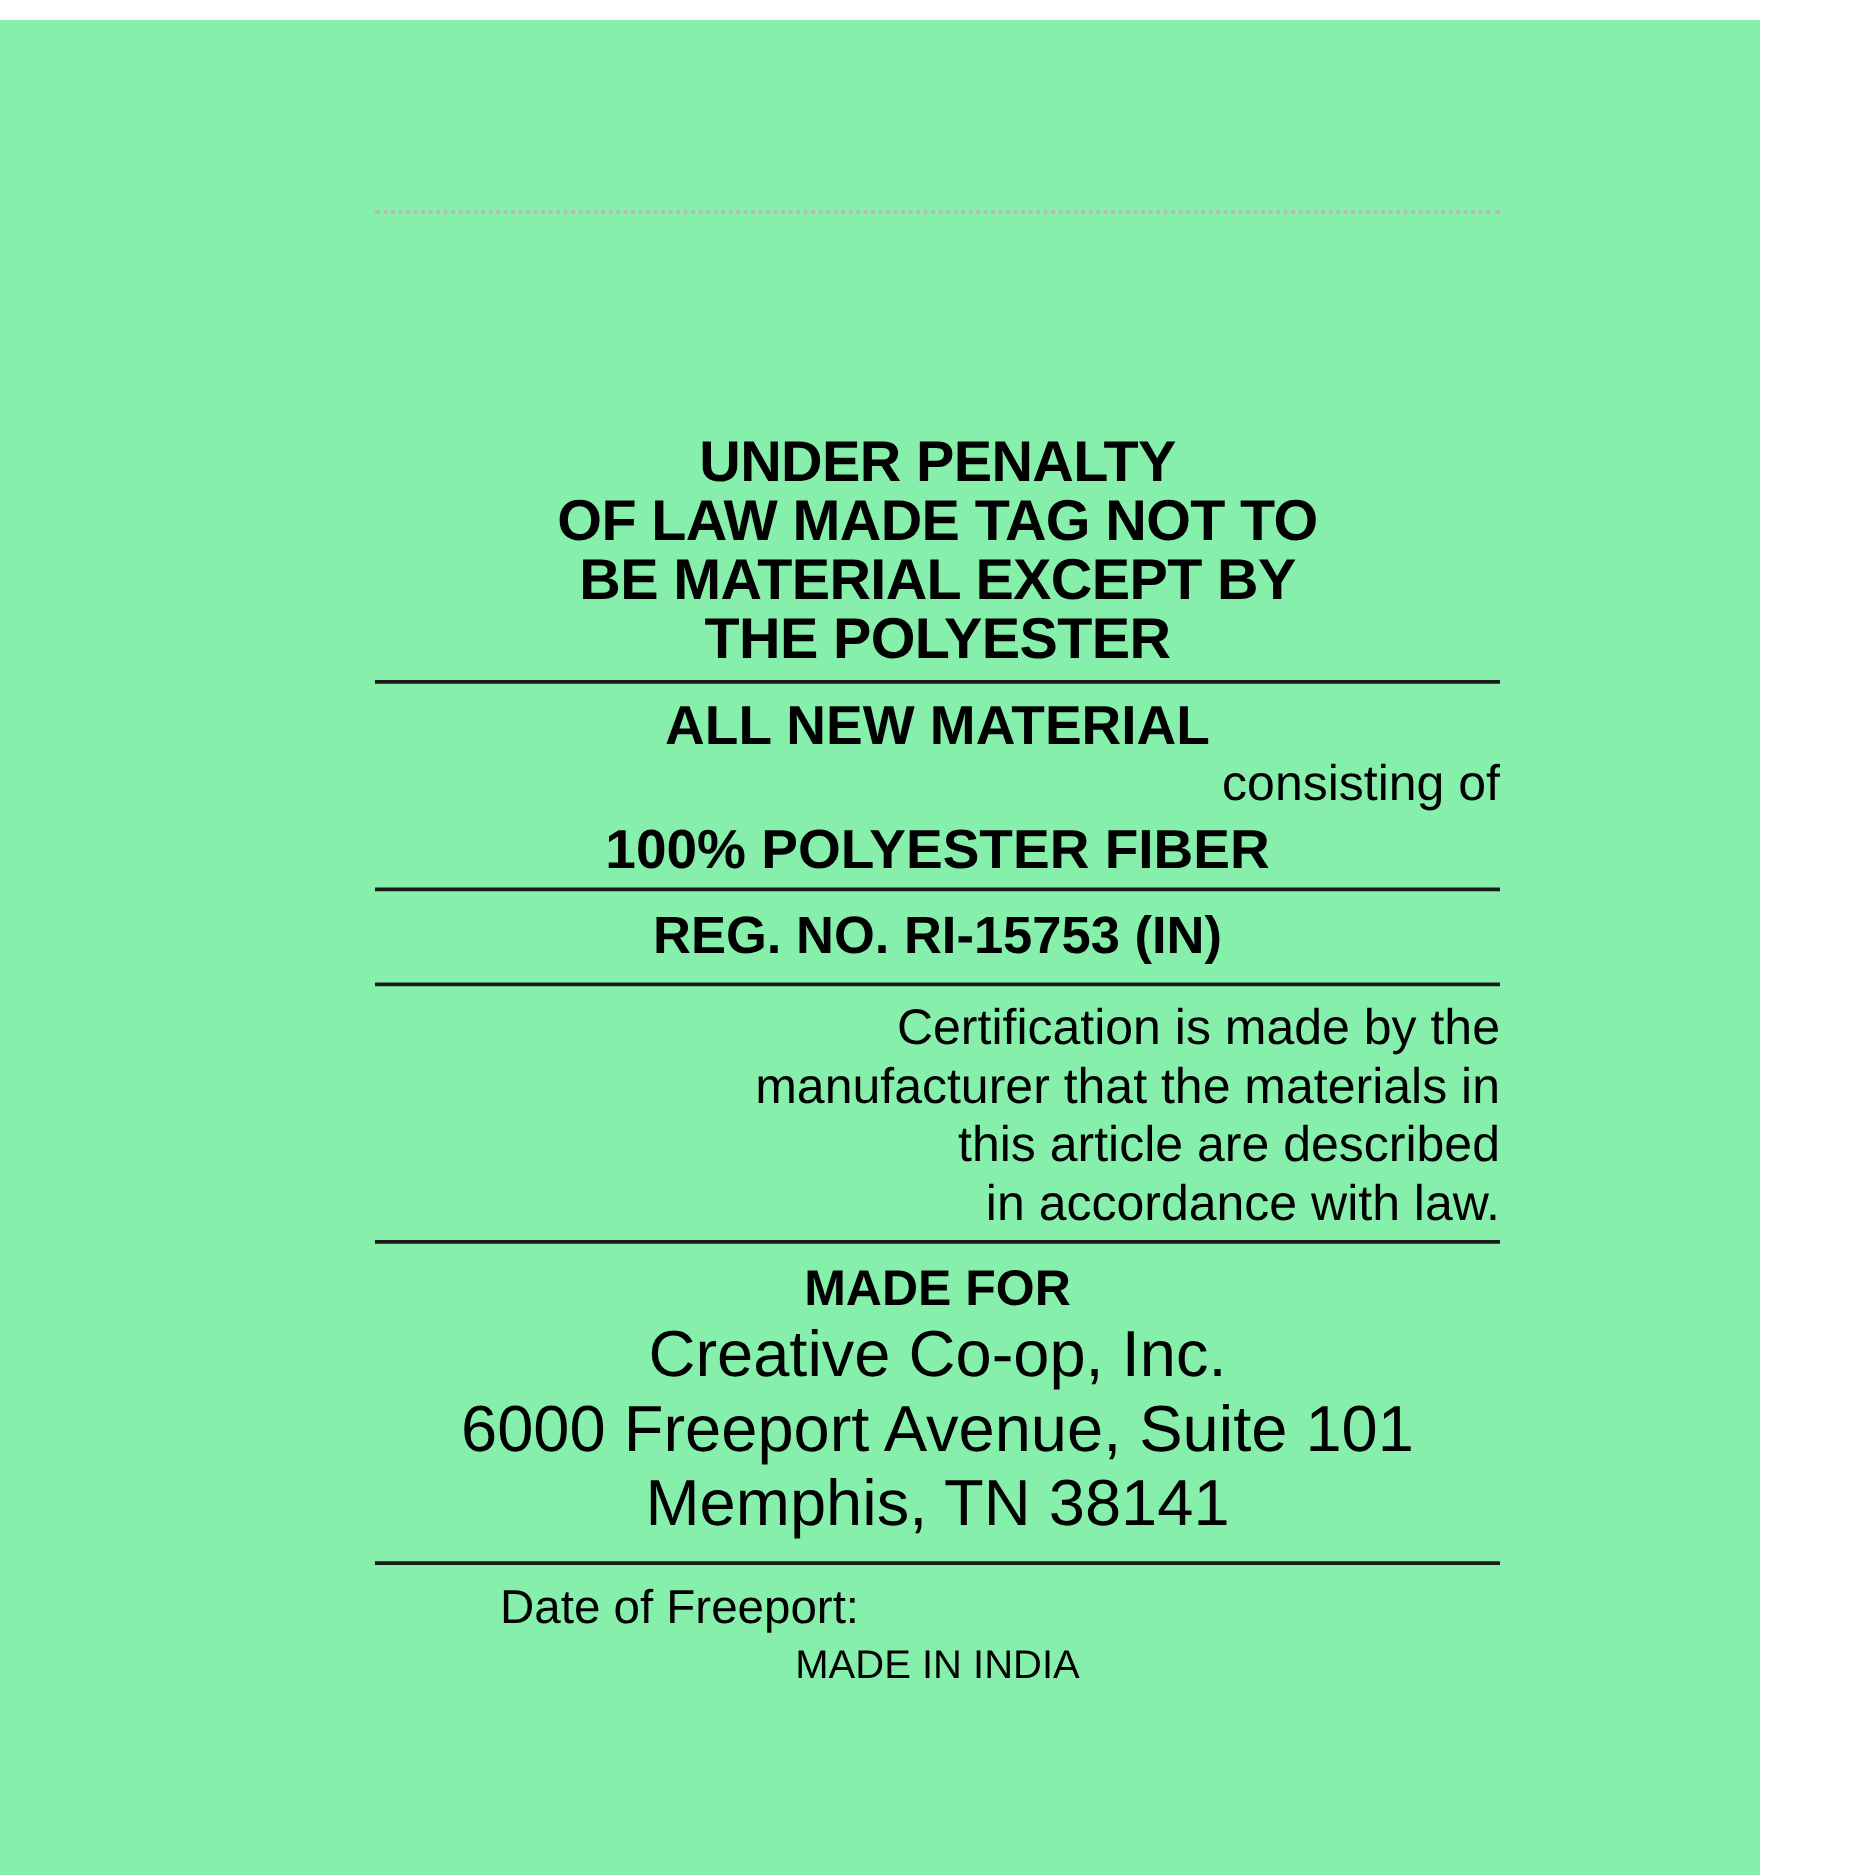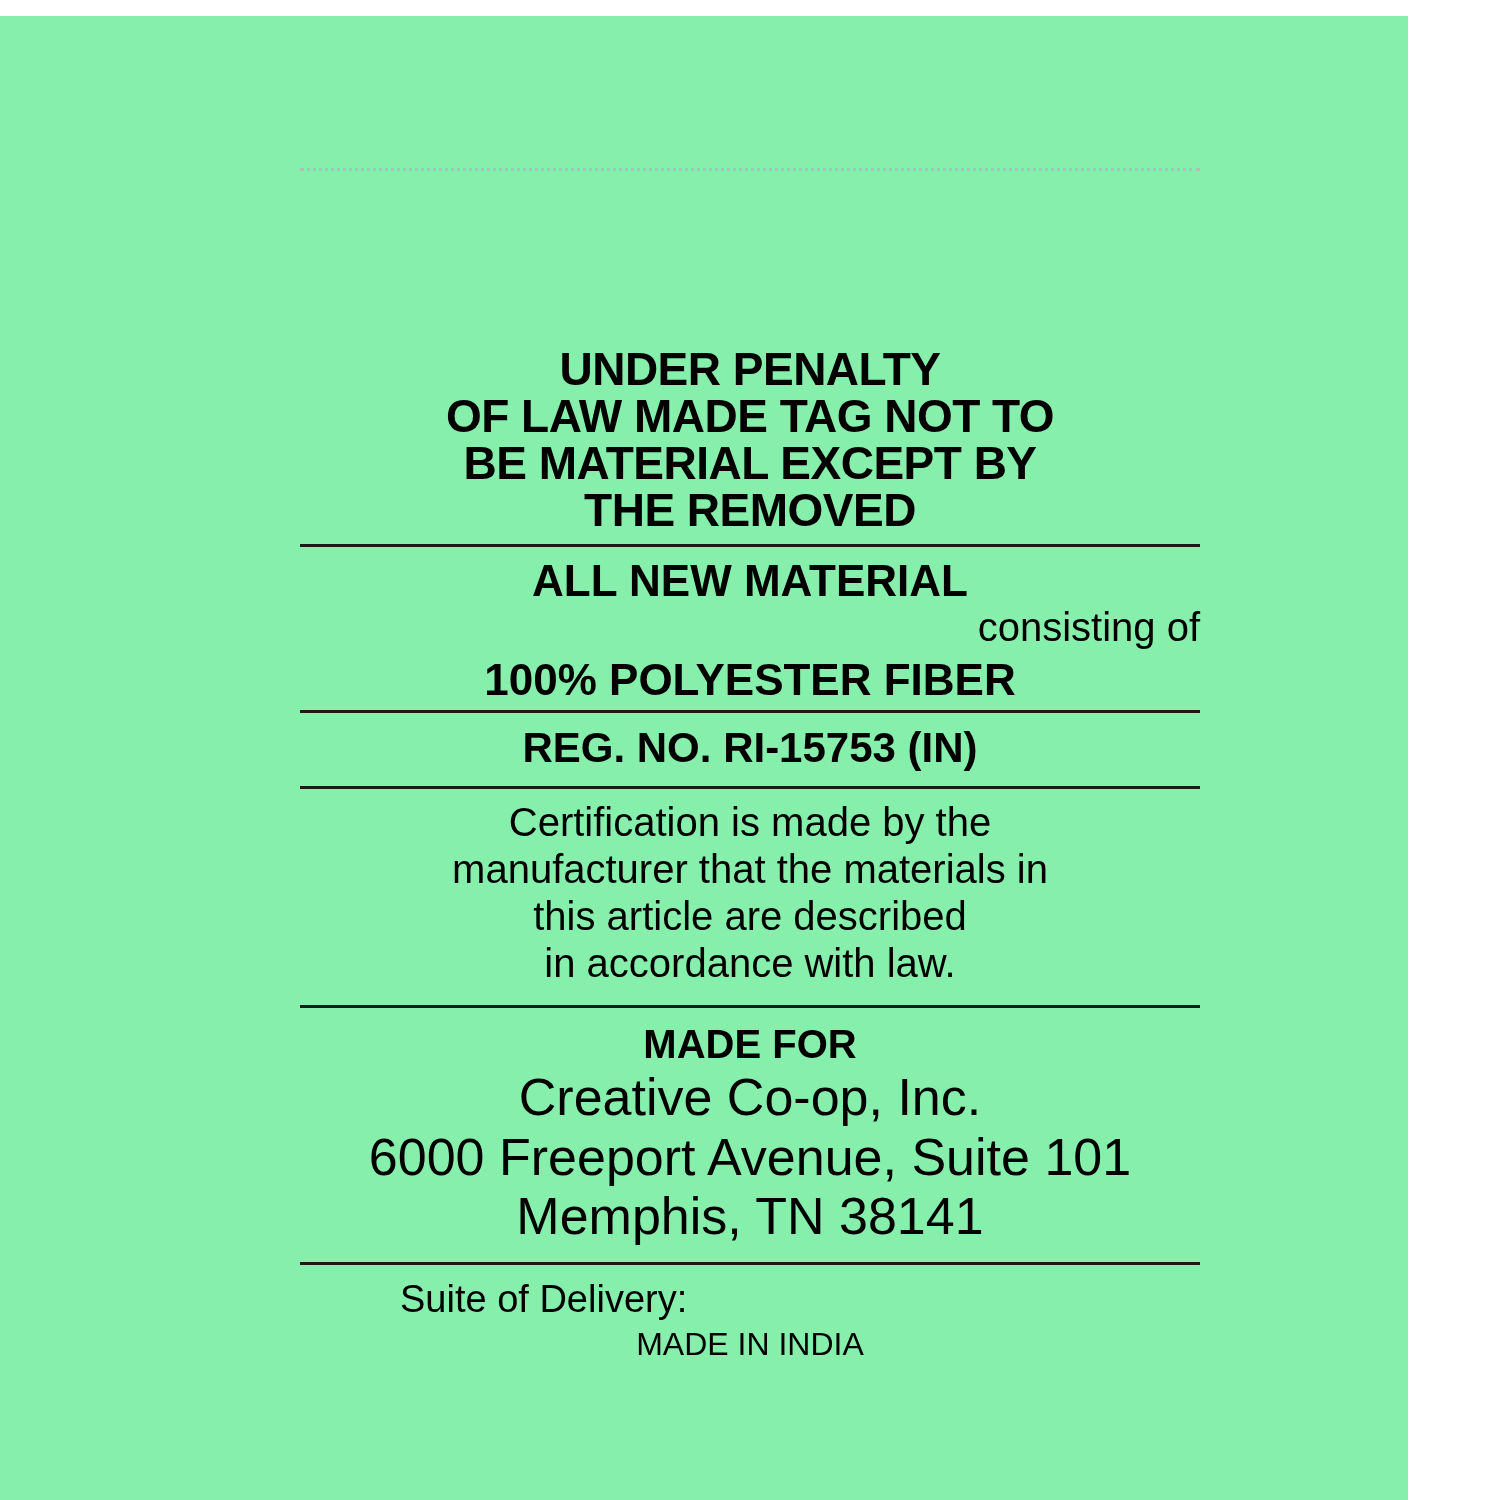--- a/index.html
+++ b/index.html
@@ -76,21 +76,22 @@
   .light-md {
     font-weight: normal;
     font-size: 40px;
     line-height: 1.12;
     text-align: right;
   }
   .cert {
     font-weight: normal;
     font-size: 40px;
     line-height: 1.18;
-    padding: 10px 0 18px 0;
+    padding: 10px 0 5px 0;
+    text-align: right;
   }
   .made-for-title {
     font-weight: bold;
     font-size: 40px;
     line-height: 1.2;
     padding-top: 6px;
   }
   .addr {
     font-weight: normal;
     font-size: 52px;
@@ -119,21 +120,21 @@
 <div class="tag">
 
   <div class="perforation"></div>
 
   <div class="content">
 
     <div class="headline">
       <div>UNDER PENALTY</div>
       <div>OF LAW MADE TAG NOT TO</div>
       <div>BE MATERIAL EXCEPT BY</div>
-      <div>THE REMOVED</div>
+      <div>THE POLYESTER</div>
     </div>
 
     <hr class="rule">
 
     <div class="block material-group">
       <div class="bold-lg">ALL NEW MATERIAL</div>
       <div class="light-md">consisting of</div>
       <div class="spacer-sm"></div>
       <div class="bold-lg">100% POLYESTER FIBER</div>
     </div>
@@ -157,18 +158,18 @@
       <div class="made-for-title">MADE FOR</div>
       <div class="addr">
         <div>Creative Co-op, Inc.</div>
         <div>6000 Freeport Avenue, Suite 101</div>
         <div>Memphis, TN 38141</div>
       </div>
     </div>
 
     <hr class="rule">
 
-    <div class="delivery">Suite of Delivery:</div>
+    <div class="delivery">Date of Freeport:</div>
 
     <div class="made-in">MADE IN INDIA</div>
 
   </div>
 </div>
 
 </body></html>

